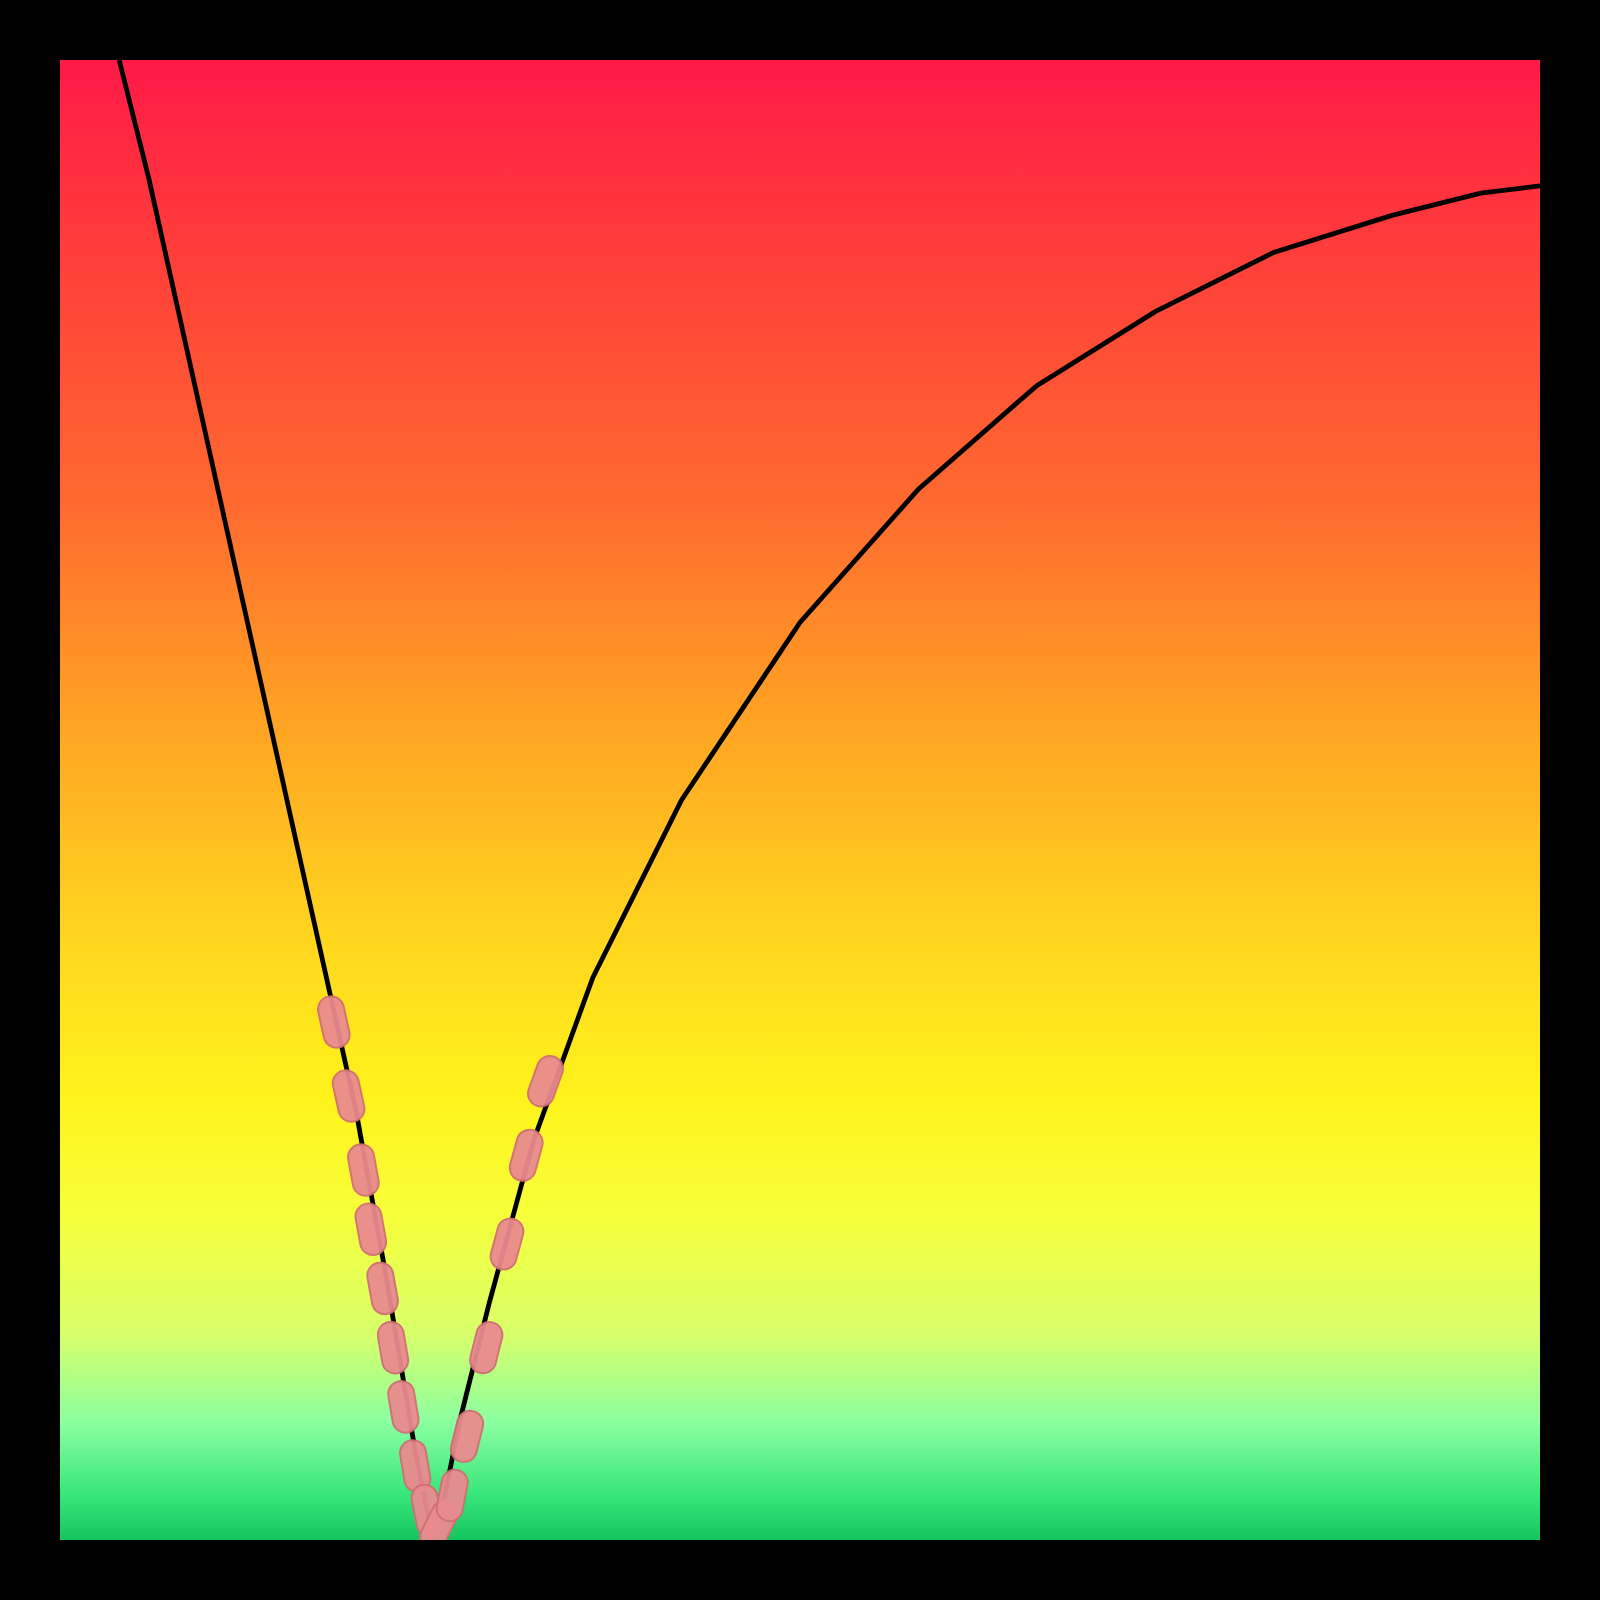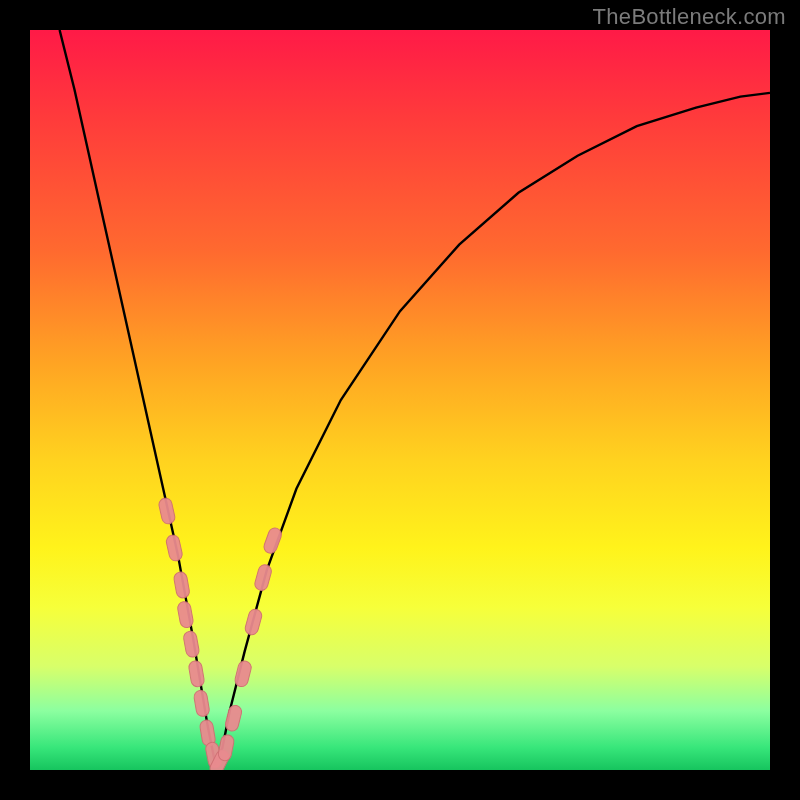--- a/index.html
+++ b/index.html
@@ -56,21 +56,20 @@
     font-weight: 500;
     letter-spacing: 0.3px;
     user-select: none;
   }
 </style>
 </head>
 <body>
 
 <div class="stage">
 
-  <div class="watermark">TheBottleneck.com</div>
 
   <div class="plot">
     <div class="grad"></div>
 
     <svg class="svg-layer" viewBox="0 0 740 740" preserveAspectRatio="none">
       <g>
         <path id="curve-path" fill="none" stroke="#000000" stroke-width="2.4" d="M29.60 0.00 L44.40 59.20 L59.20 125.80 L74.00 192.40 L88.80 259.00 L103.60 325.60 L118.40 392.20 L133.20 458.80 L148.00 525.40 L162.80 606.80 L170.20 651.20 L177.60 695.60 L185.00 732.60 L192.40 717.80 L199.80 680.80 L214.60 621.60 L236.80 540.20 L266.40 458.80 L310.80 370.00 L370.00 281.20 L429.20 214.60 L488.40 162.80 L547.60 125.80 L606.80 96.20 L666.00 77.70 L710.40 66.60 L740.00 62.90"></path>
       </g>
       <g id="marker-layer">
           <g transform="translate(136.90 481.00) rotate(77.5)">

